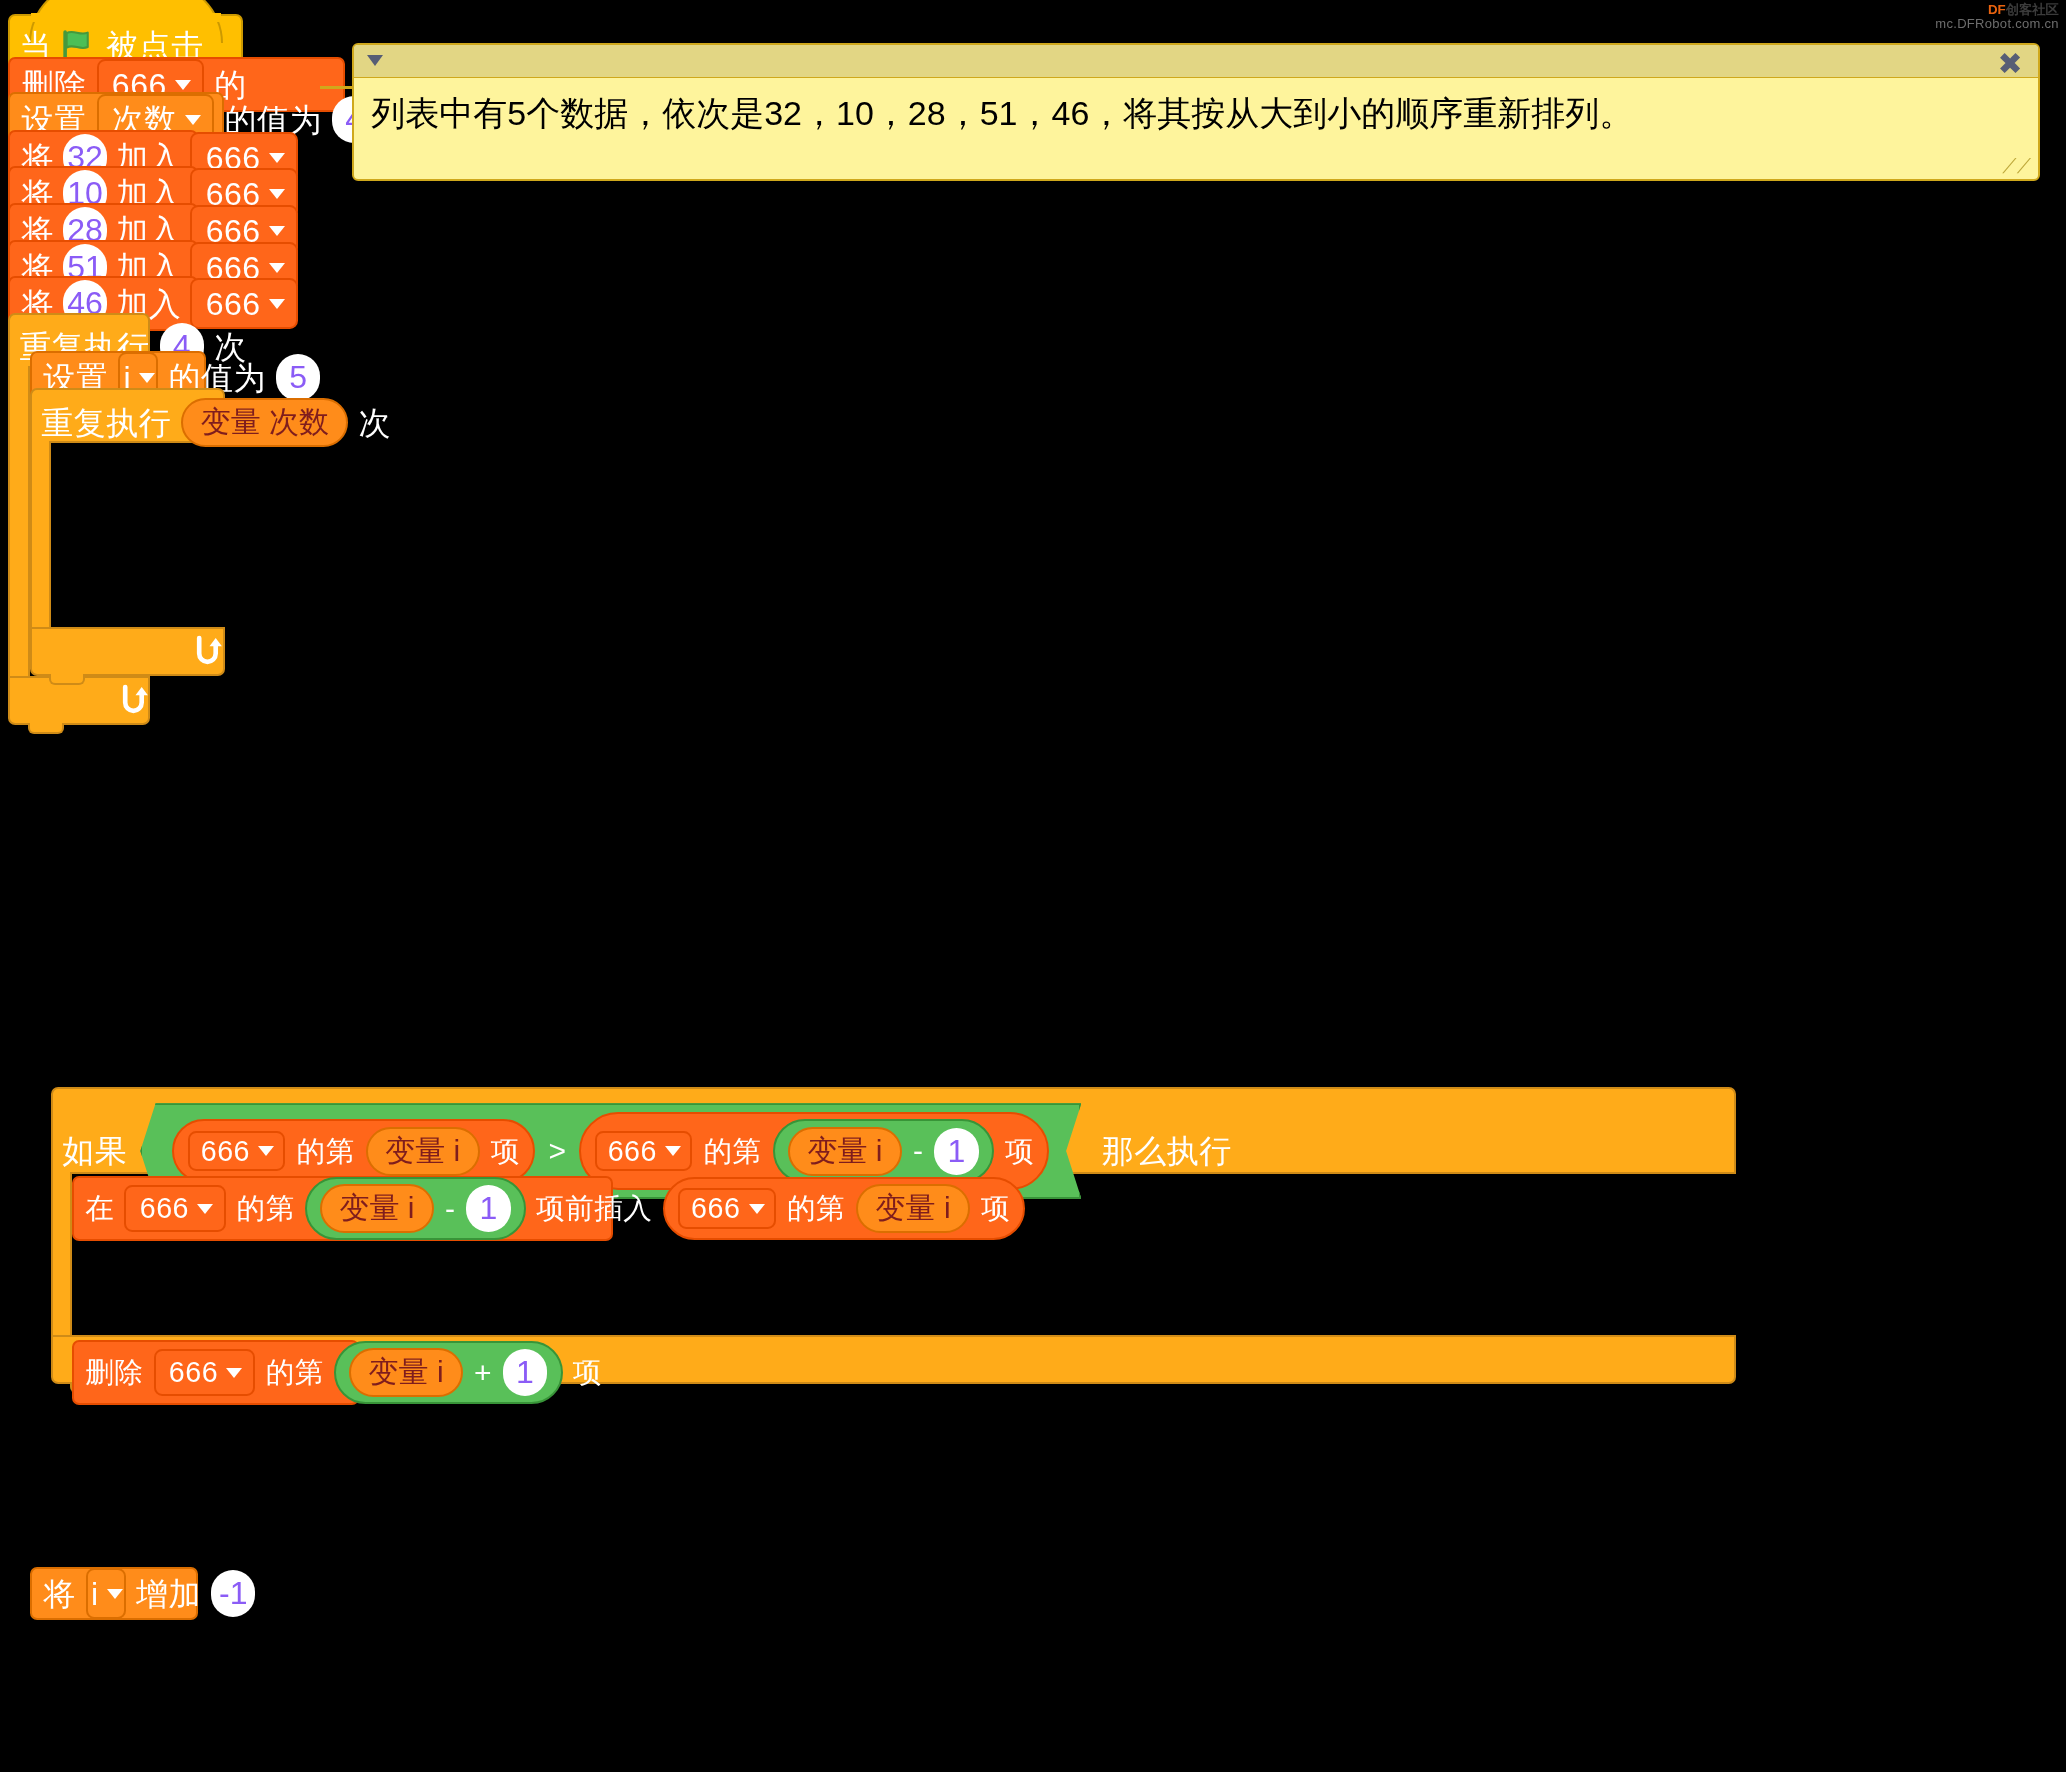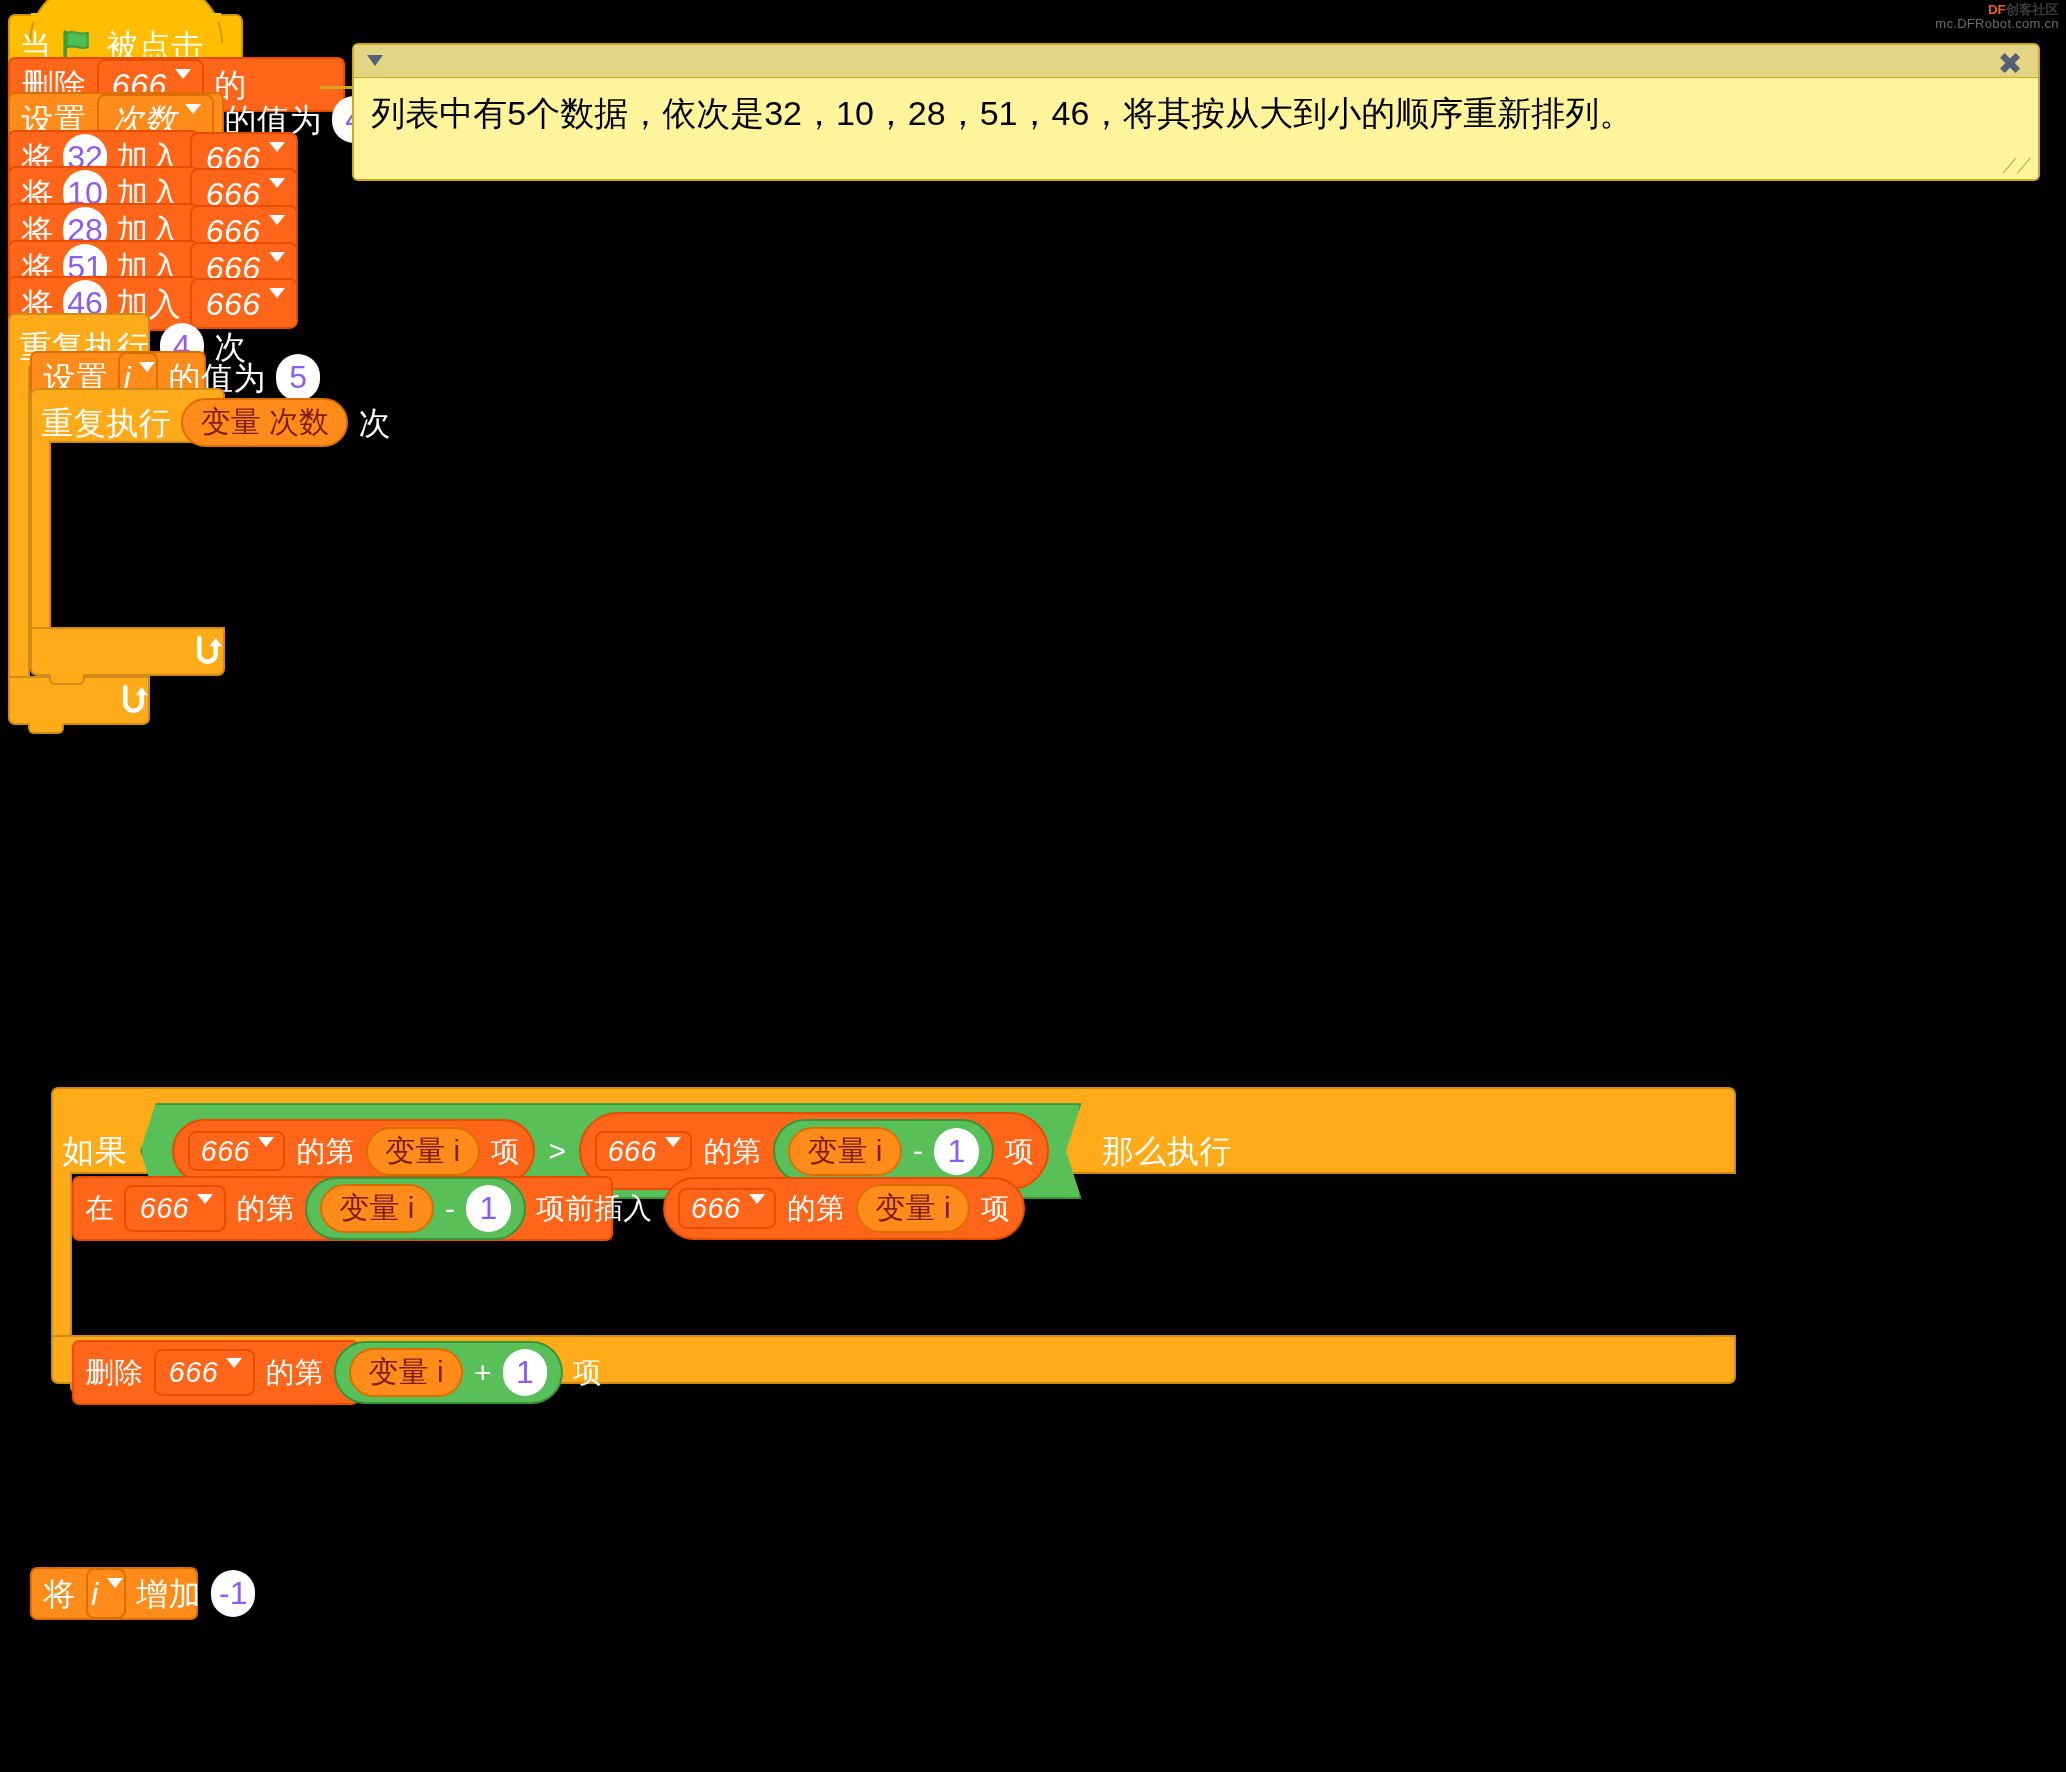--- a/index.html
+++ b/index.html
@@ -13,24 +13,23 @@
   .lbl{color:#fff;font-size:32px;line-height:1;white-space:nowrap;letter-spacing:0.5px;}
   .lbl.sm{font-size:28.6px;}
   .c-list {background:#ff661a;border:2px solid #e64d00;}
   .c-var  {background:#ff8c1a;border:2px solid #db6e00;}
 
   
   .stackblk{border-radius:7.1px;}
 
   
   .dropdown{
-    display:inline-flex;gap:8.2px;
+    display:inline-flex;align-items:center;gap:8.2px;
     border-radius:8.2px;padding:7.1px 11.2px 7.1px 13.3px;
     box-sizing:border-box;
-    font-style:italic;
   }
   .dd-list{background:#ff661a;border:2px solid #e64d00;}
   .dd-var {background:#ff8c1a;border:2px solid #db6e00;}
   .caret{width:0;height:0;border-left:8.7px solid transparent;border-right:8.7px solid transparent;border-top:10.2px solid #fff;}
 
   .numfield{
     display:inline-flex;align-items:center;justify-content:center;
     background:#fff;border-radius:509px;color:#8b5cf6;
     font-size:32px;min-width:44px;height:47px;padding:0 13.3px;box-sizing:border-box;
   }

